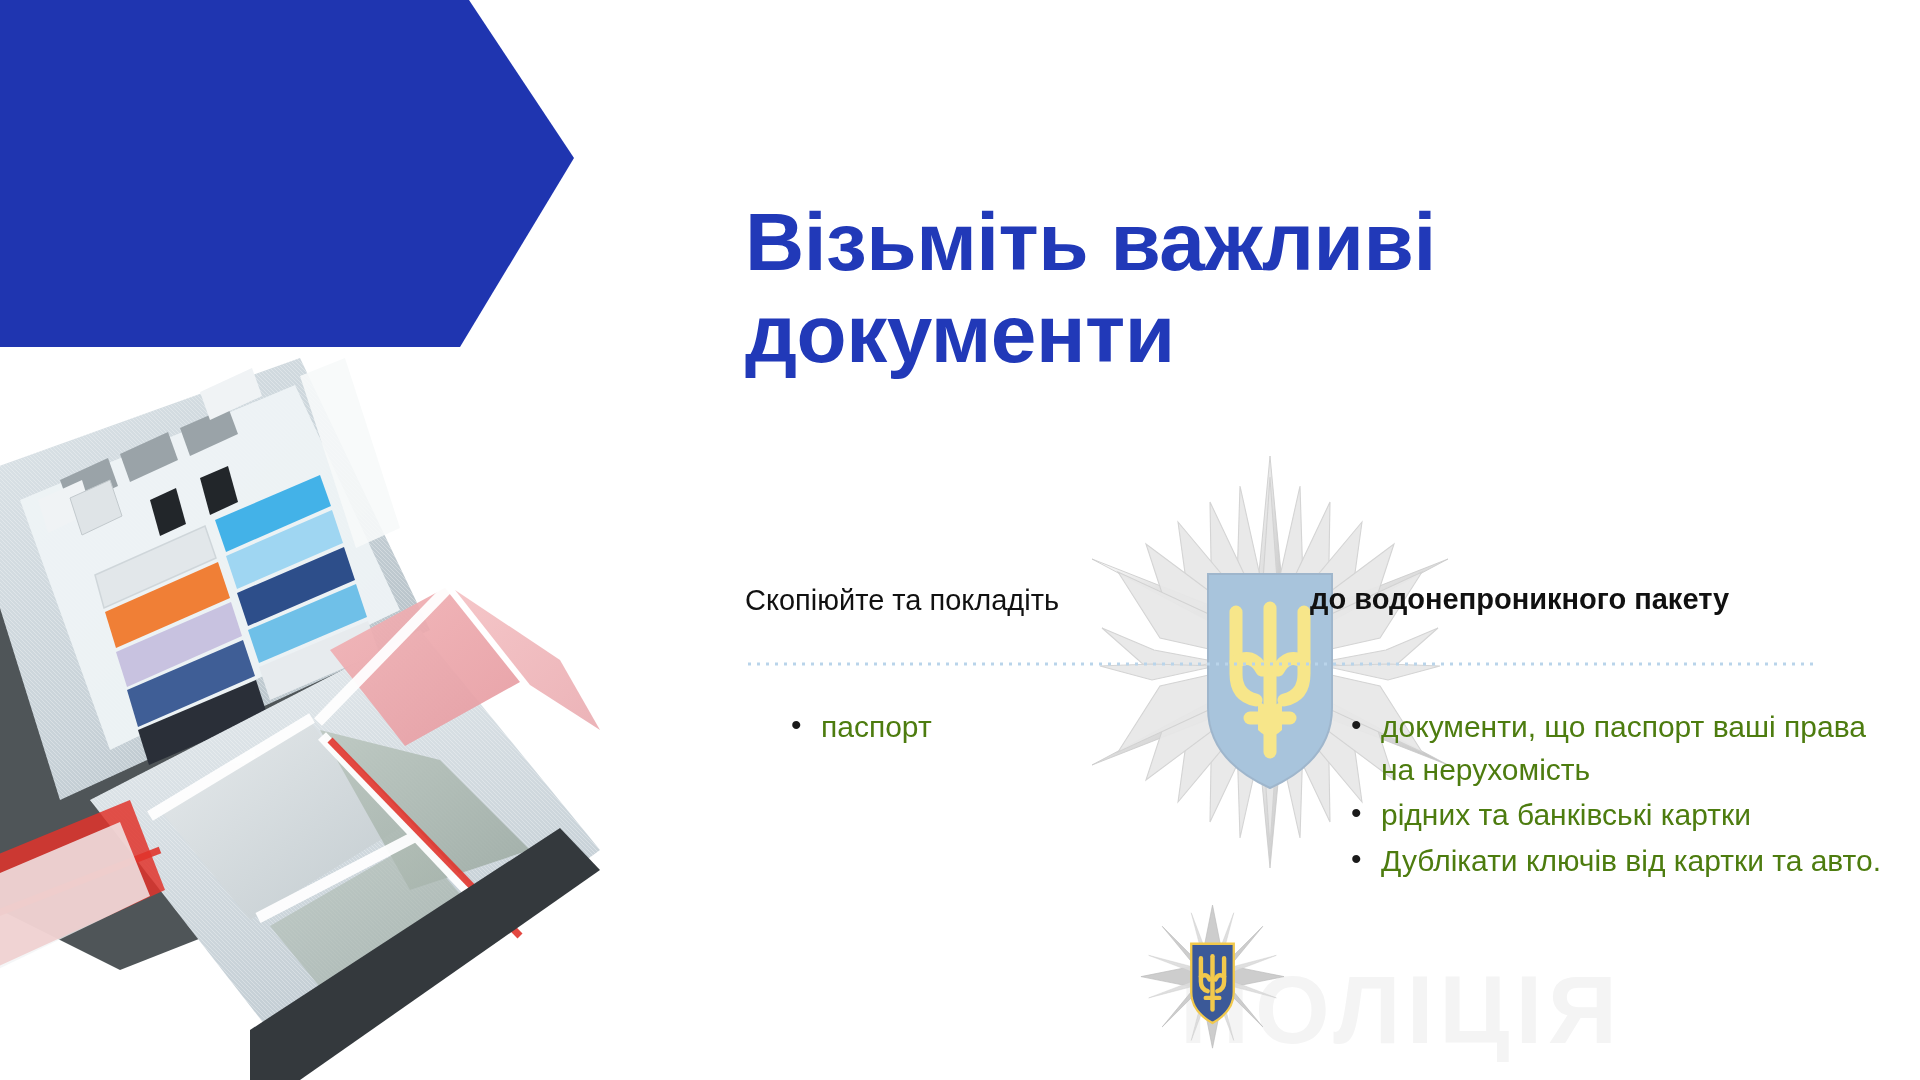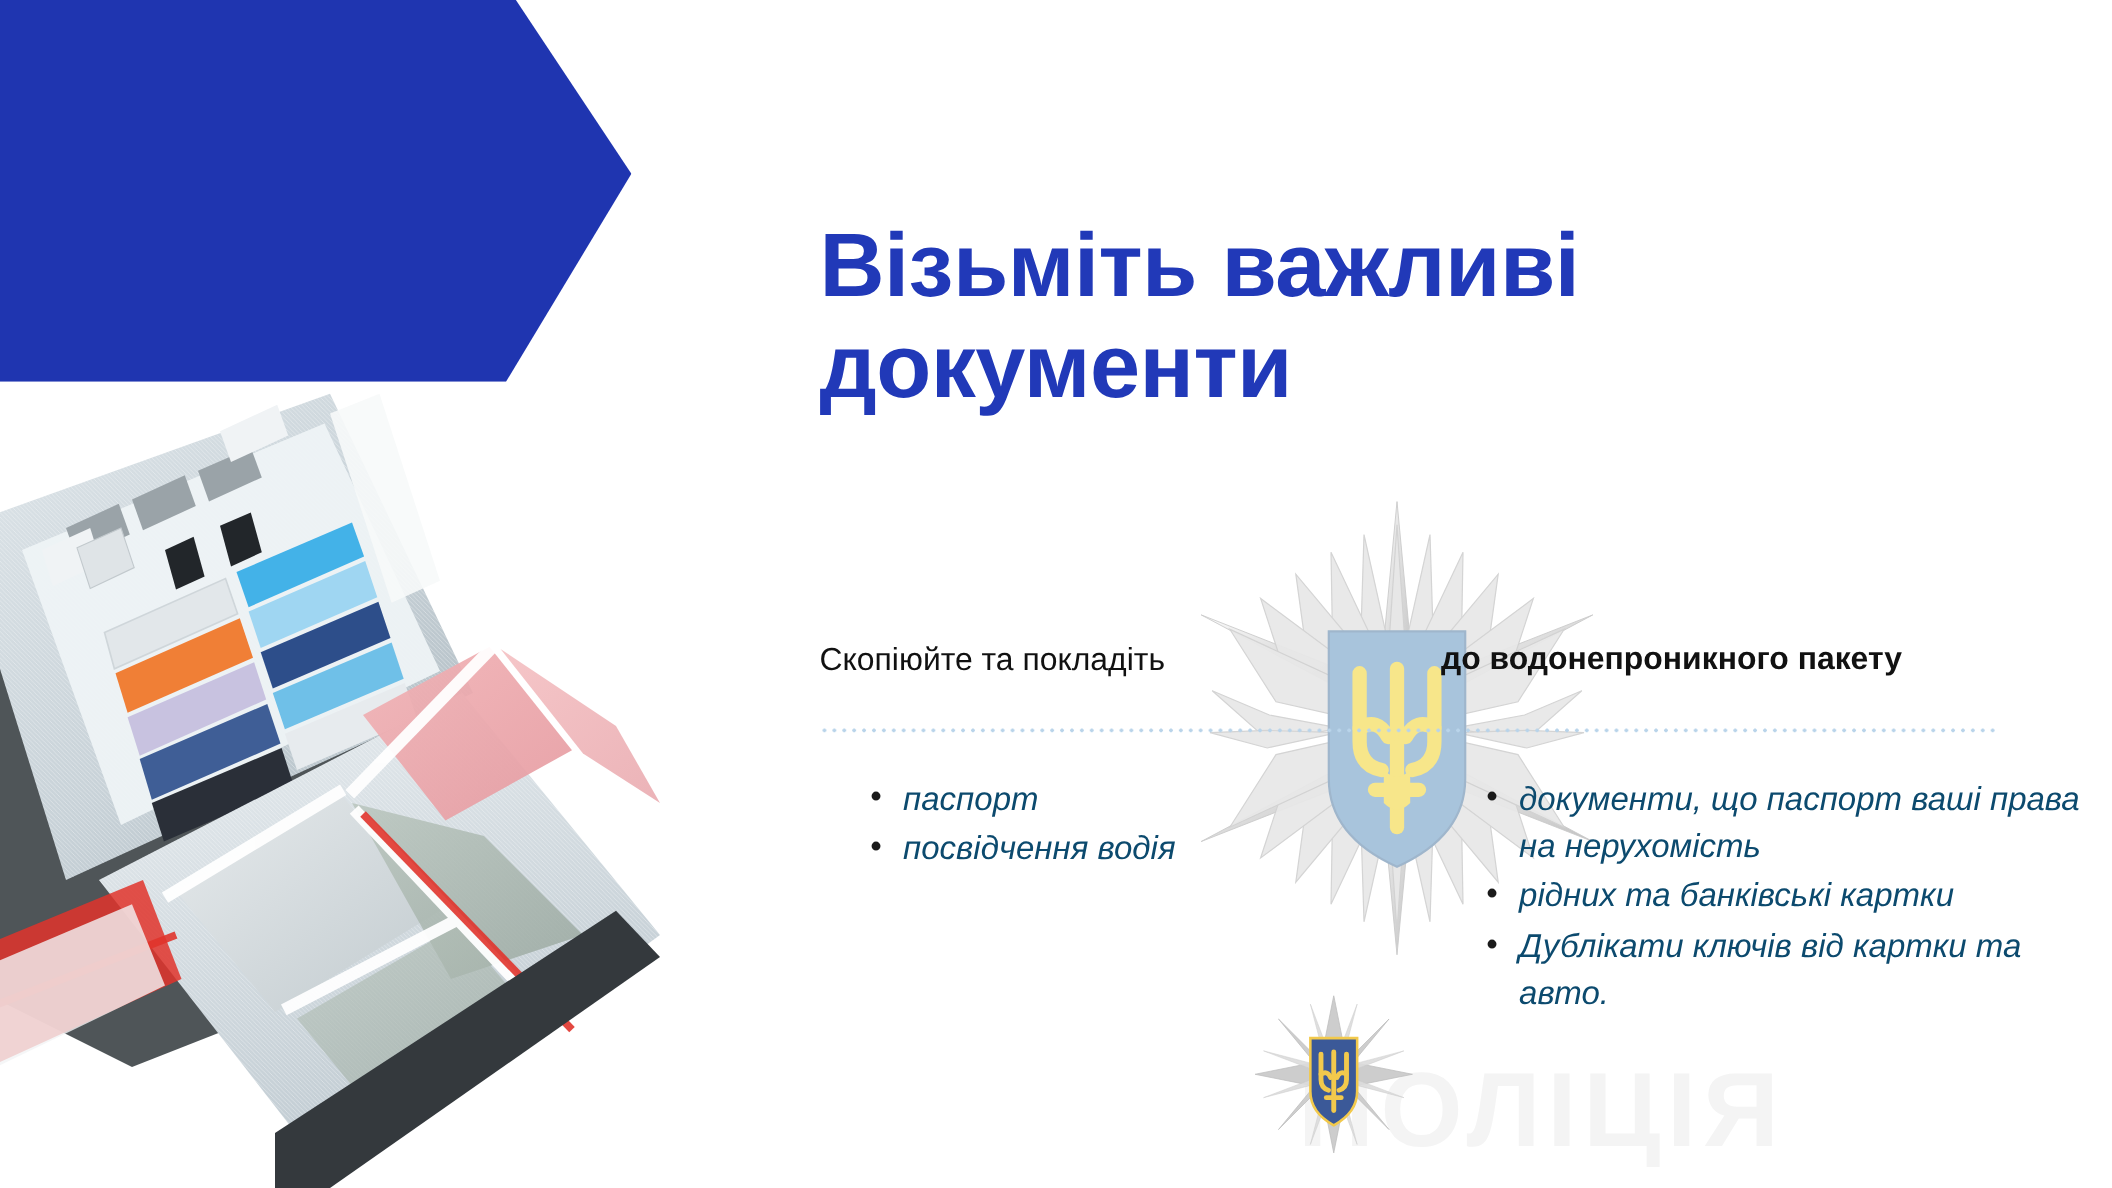--- a/index.html
+++ b/index.html
@@ -68,23 +68,22 @@
 
   .divider{
     position:absolute;left:0px;top:662px;width:1070px;height:4px;
     background-image:radial-gradient(circle, #b9d4ea 1.6px, rgba(0,0,0,0) 1.7px);
     background-size:9px 9px;background-repeat:repeat-x;
     background-position:0 center;
   }
 
   ul.blist{margin:0;padding:0 0 0 36px;list-style:none;}
   ul.blist li{
-    position:relative;font-size:30px;line-height:1.44;color:#0c4a6e;
+    position:relative;font-size:30px;line-height:1.44;color:#4d7c0f;
     margin:0 0 2px 0;
-    font-style:italic;
   }
   ul.blist li::before{
     content:"\2022";position:absolute;left:-30px;top:-2px;font-size:30px;color:#1a1a1a;
   }
 
   .list-left{position:absolute;left:40px;top:705px;width:420px;}
   .list-right{position:absolute;left:600px;top:705px;width:520px;}
 </style>
 </head>
 <body>
@@ -311,21 +310,20 @@
     <div class="title">Візьміть важливі документи</div>
 
 
     <div class="sub-copy">Скопіюйте та покладіть</div>
     <div class="sub-copy-right">до водонепроникного пакету</div>
 
     <div class="divider"></div>
 
     <ul class="blist list-left">
       <li> паспорт</li>
-      <li>посвідчення водія</li>
     </ul>
 
     <ul class="blist list-right">
       <li>документи, що паспорт ваші права на нерухомість</li>
       <li>рідних  та банківські картки</li>
       <li>Дублікати ключів від картки та авто.</li>
     </ul>
 
   </div>
 </div>

